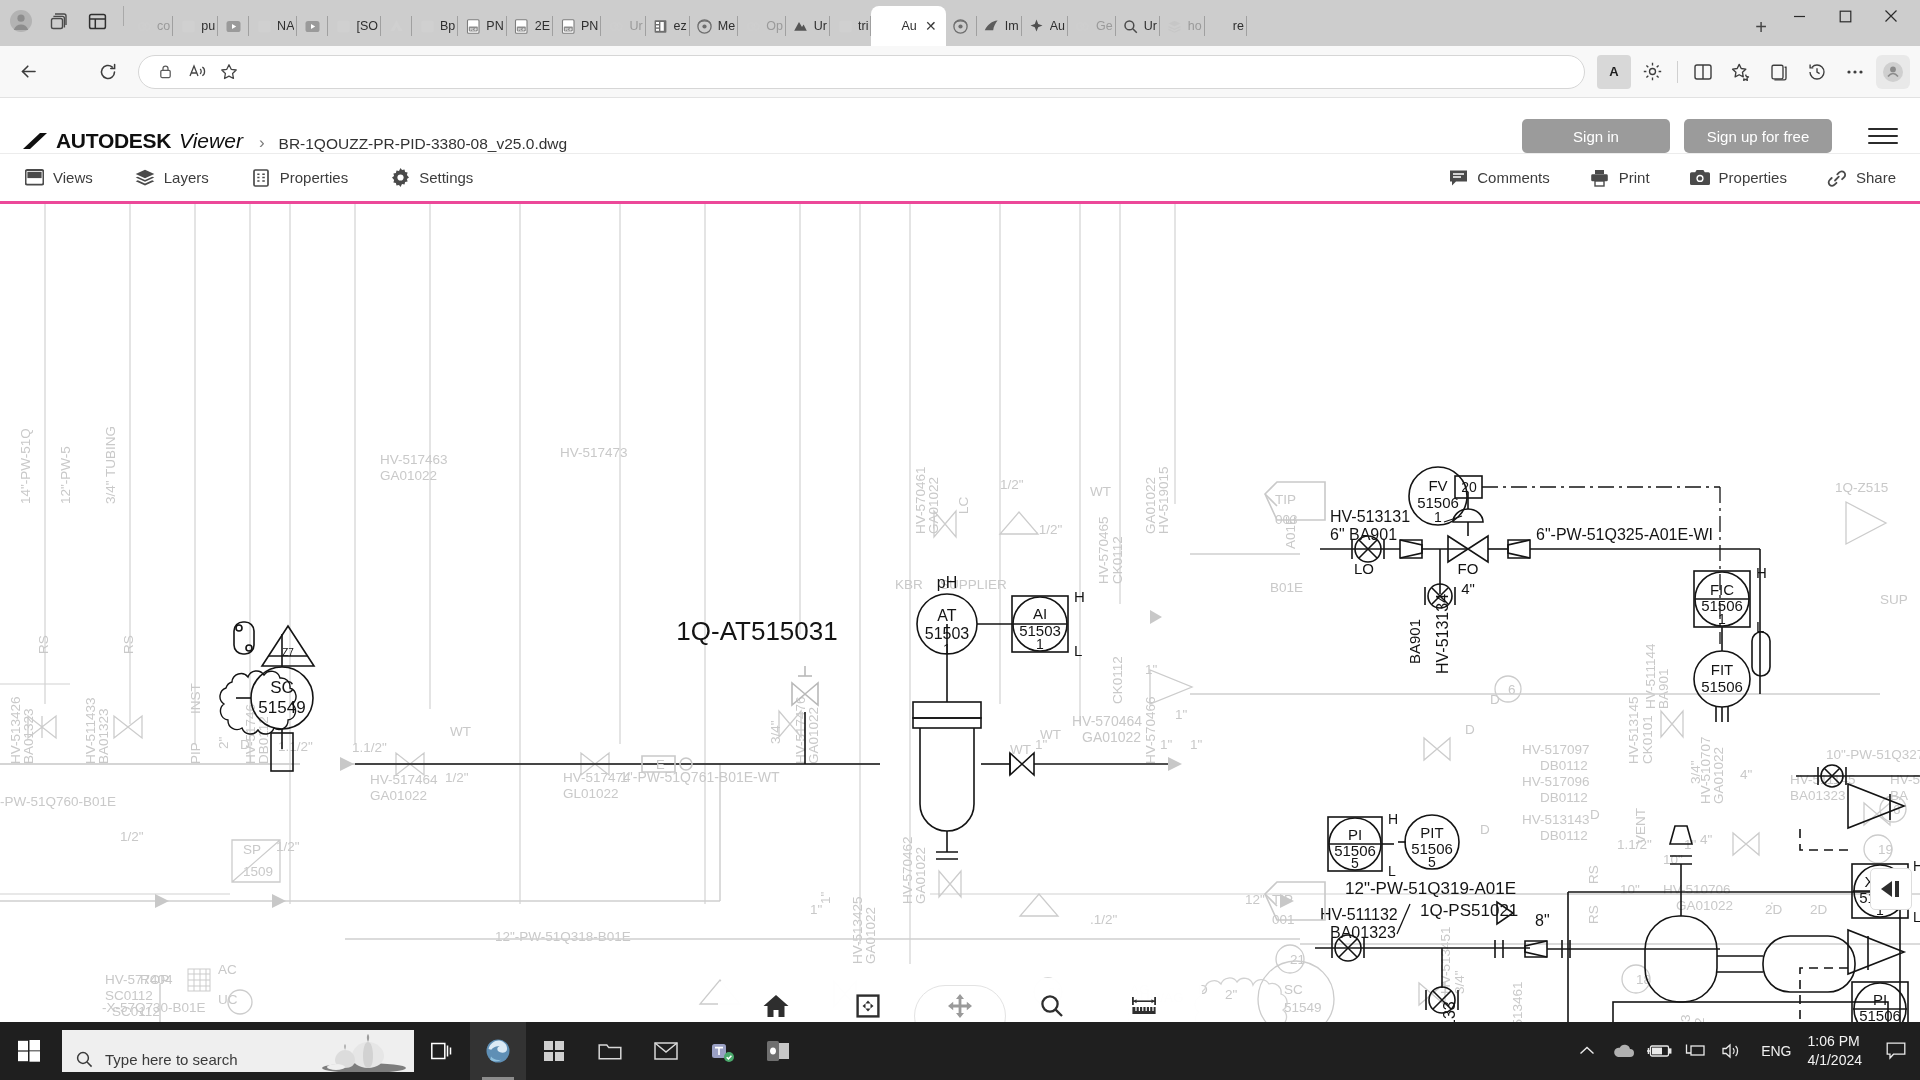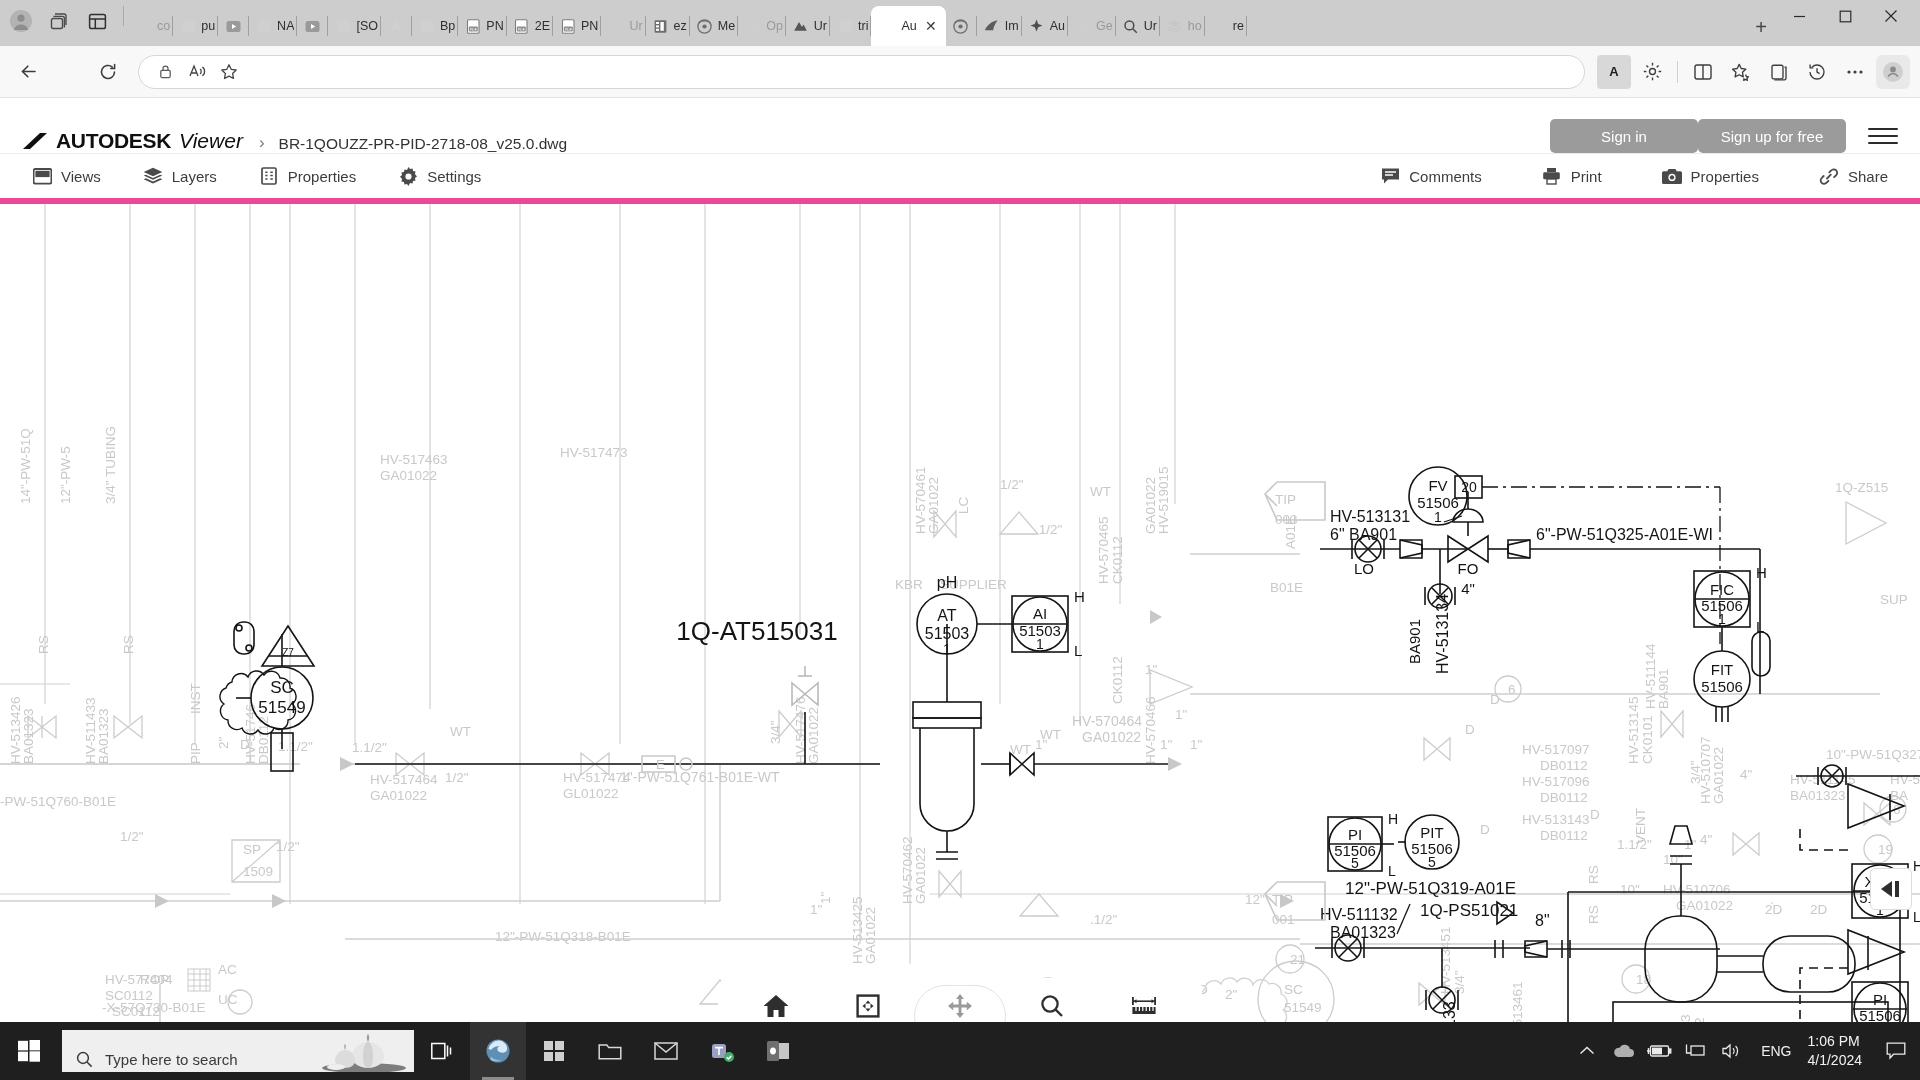--- a/index.html
+++ b/index.html
@@ -64,35 +64,35 @@
   #viewer-header {
     height:56px; background:#ffffff; display:flex; align-items:flex-end; padding:0 22px;
     border-bottom:1px solid #ececec;
   }
   #brand{ display:flex; align-items:center; gap:8px; }
   #brand .logo{ width:26px;height:18px; }
   #brand .adsk{ font-size:21px; font-weight:bold; letter-spacing:-0.3px; color:#0f0f0f;}
   #brand .vw{ font-size:21px; font-weight:normal; color:#0f0f0f;font-style:italic; }
   #crumb-sep{ color:#7a7a7a; font-size:17px; margin:0 14px 0 16px;}
   #doc-name{ font-size:15.5px; color:#333; }
-  .hdr-right{ margin-left:auto; display:flex; align-items:center; }
+  .hdr-right{ margin-left:auto; display:flex; align-items:center; gap:14px;}
   .pillbtn{
     height:34px; min-width:148px; padding:0 16px; border-radius:5px; background:#9b9b9b;
     color:#ffffff; font-size:15px; display:flex; align-items:center; justify-content:center;
   }
   #hamburger{ width:30px;height:30px;display:flex;flex-direction:column;justify-content:center;gap:5px;margin-left:22px;}
   #hamburger i{ display:block;height:2px;background:#2b2b2b;border-radius:1px;}
 
   #viewer-toolbar{
-    height:50px; background:#ffffff; display:flex; align-items:center; padding:0 32px;
-    border-bottom:6px solid #ec4899;
+    height:50px; background:#ffffff; display:flex; align-items:center; padding:0 24px;
+    border-bottom:3px solid #ec4899;
   }
   .tool{ display:flex;align-items:center;gap:9px; margin-right:42px; color:#3d3d3d; font-size:15px;}
   .tool .ti{ width:20px;height:20px;display:flex;align-items:center;justify-content:center;color:#4a4a4a;}
-  .tools-right{ margin-left:auto; display:flex; align-items:center;gap:20px;}
+  .tools-right{ margin-left:auto; display:flex; align-items:center;}
   .tools-right .tool{ margin-right:0; margin-left:40px;}
 
   
   #canvas-wrap{ position:relative; height:858px; background:#ffffff; overflow:hidden;}
   #pid { position:absolute; inset:0; }
   #pid text{ font-family:"Liberation Sans", sans-serif; }
 
   
   #bottom-toolbar{
     position:absolute; left:50%; transform:translateX(-50%); bottom:8px;
@@ -516,21 +516,21 @@
   <div id="brand">
     <span class="logo">
       <svg width="26" height="18" viewBox="0 0 26 18">
           <path d="M1 17L18 1h7L8 17z" fill="#0f0f0f"></path>
         </svg>
     </span>
     <span class="adsk">AUTODESK</span>
     <span class="vw">Viewer</span>
   </div>
   <span id="crumb-sep">›</span>
-  <span id="doc-name">BR-1QOUZZ-PR-PID-2718-08_v25.0.dwg</span>
+  <span id="doc-name">BR-1QOUZZ-PR-PID-3380-08_v25.0.dwg</span>
   <div class="hdr-right">
     <div class="pillbtn">Sign in</div>
     <div class="pillbtn">Sign up for free</div>
     <div id="hamburger">
         <i></i>
         <i></i>
         <i></i>
       </div>
   </div>
 </div>

